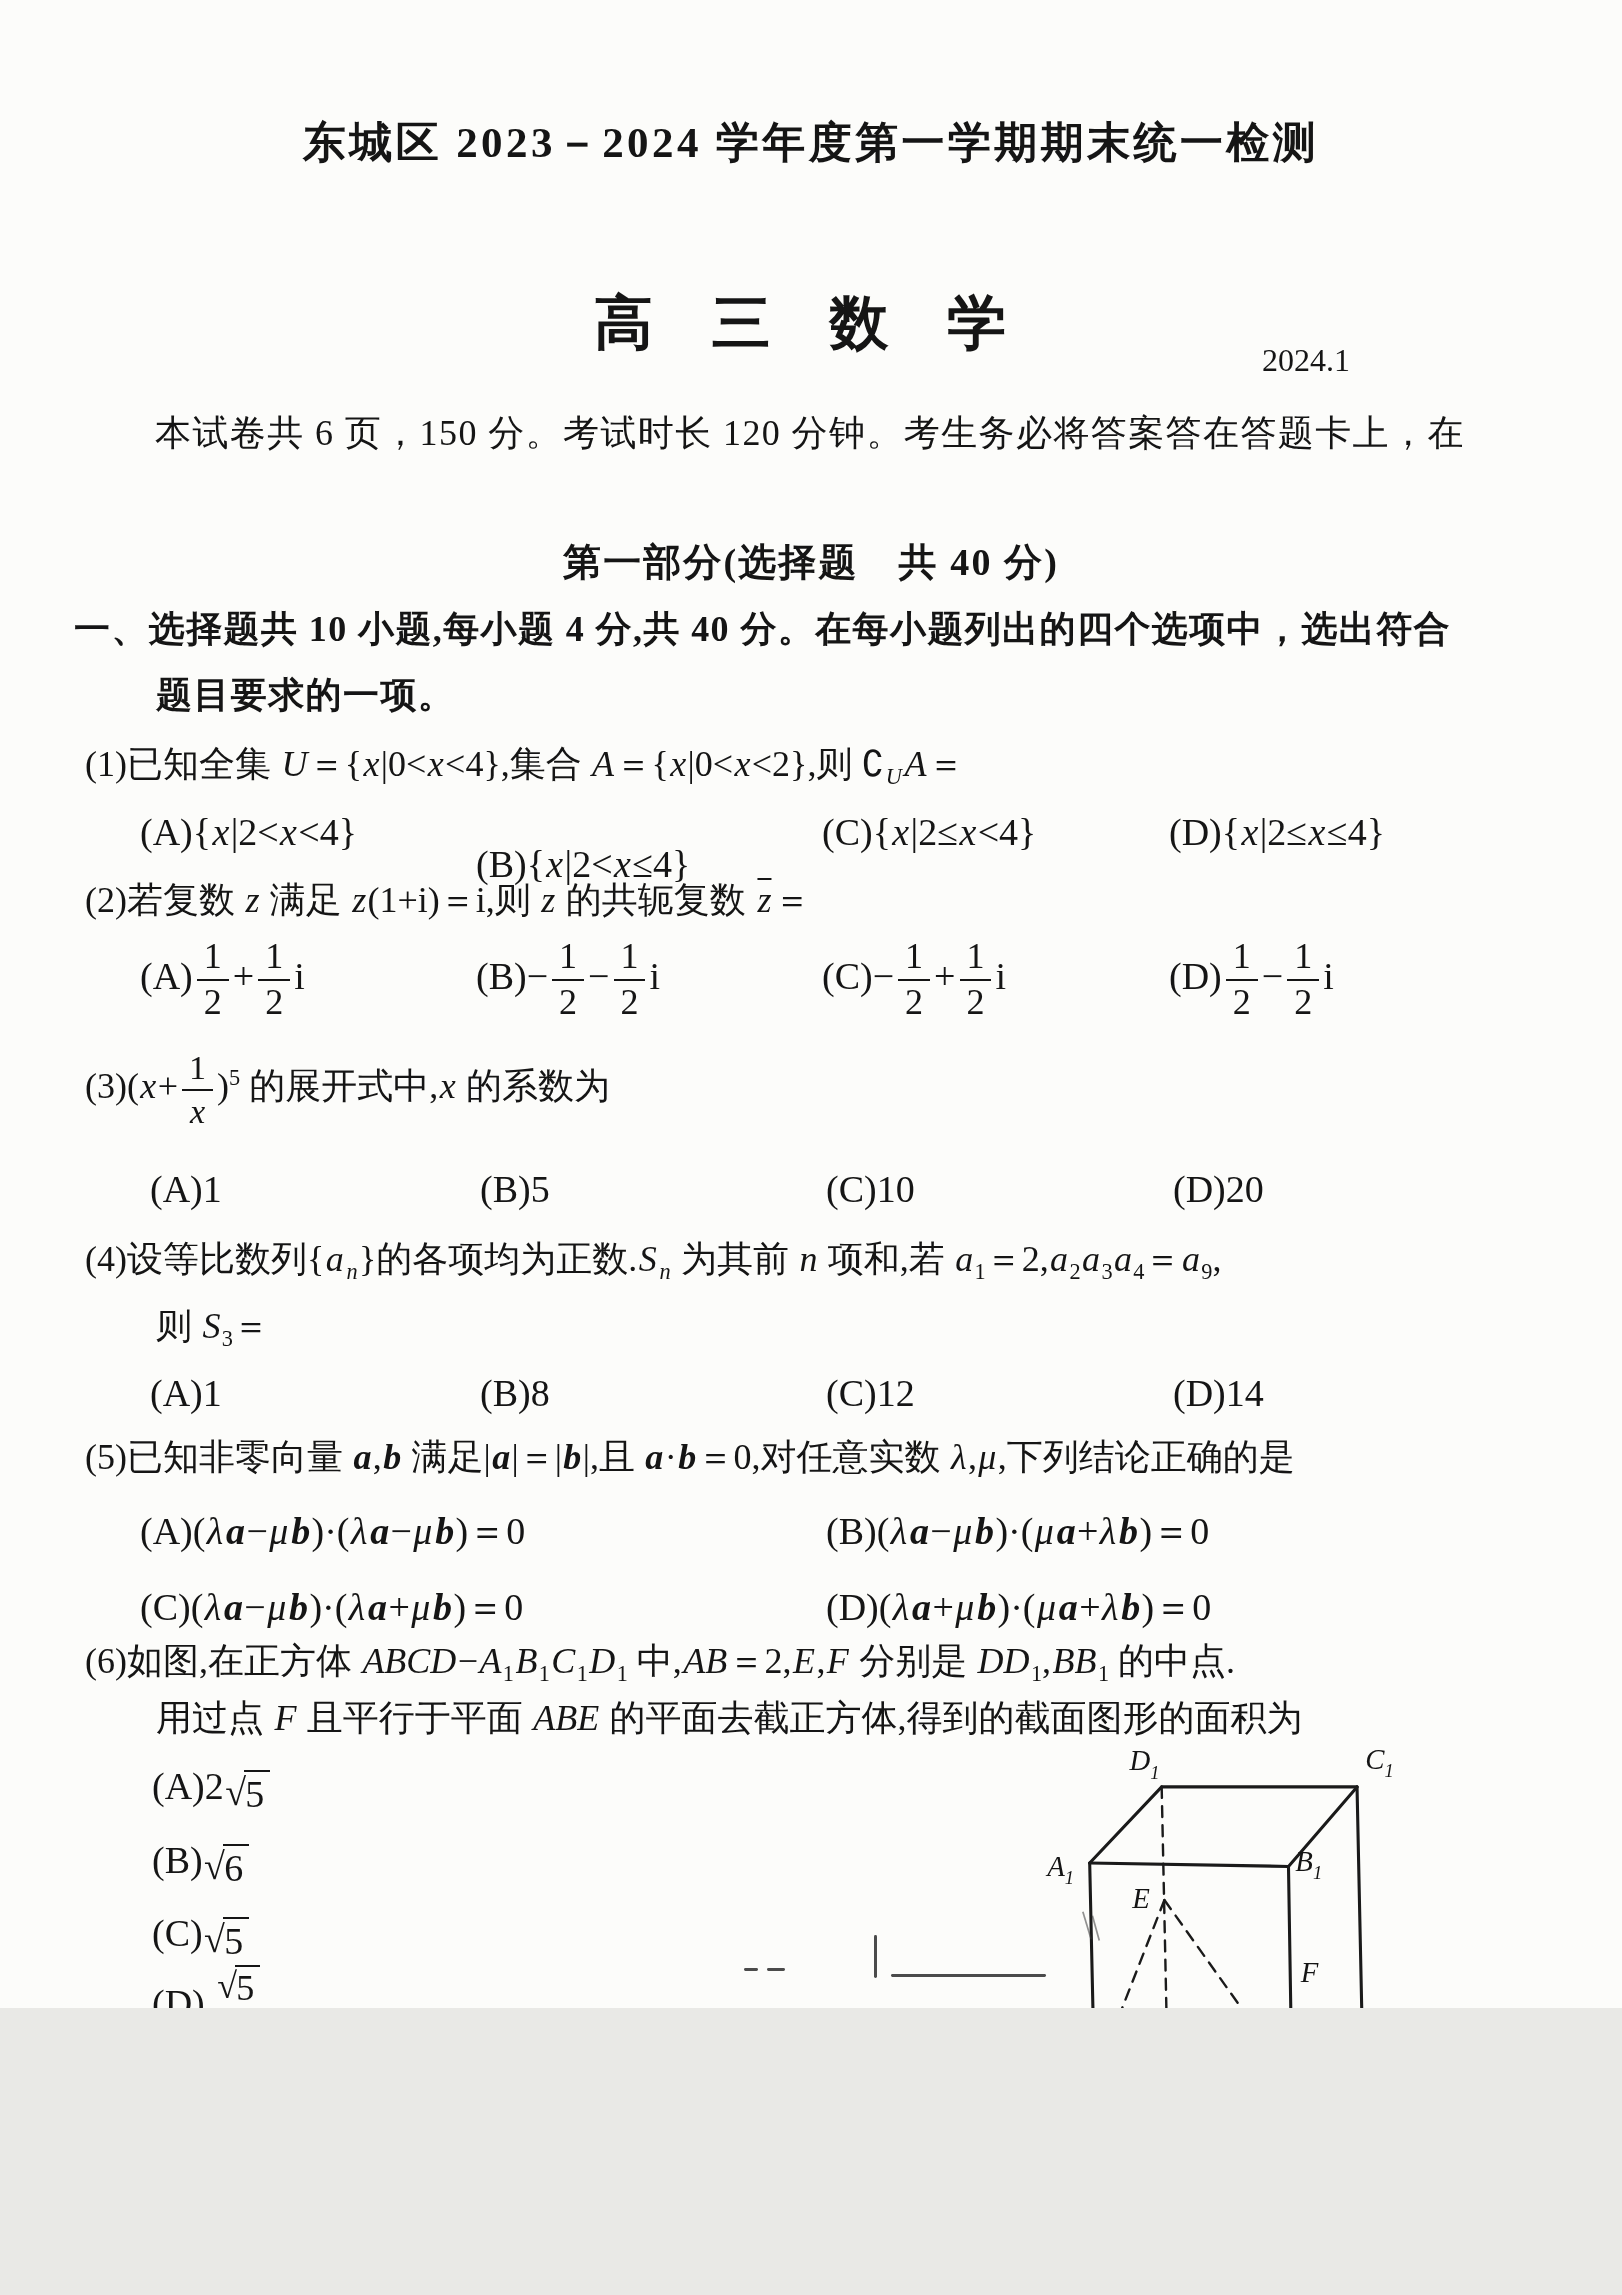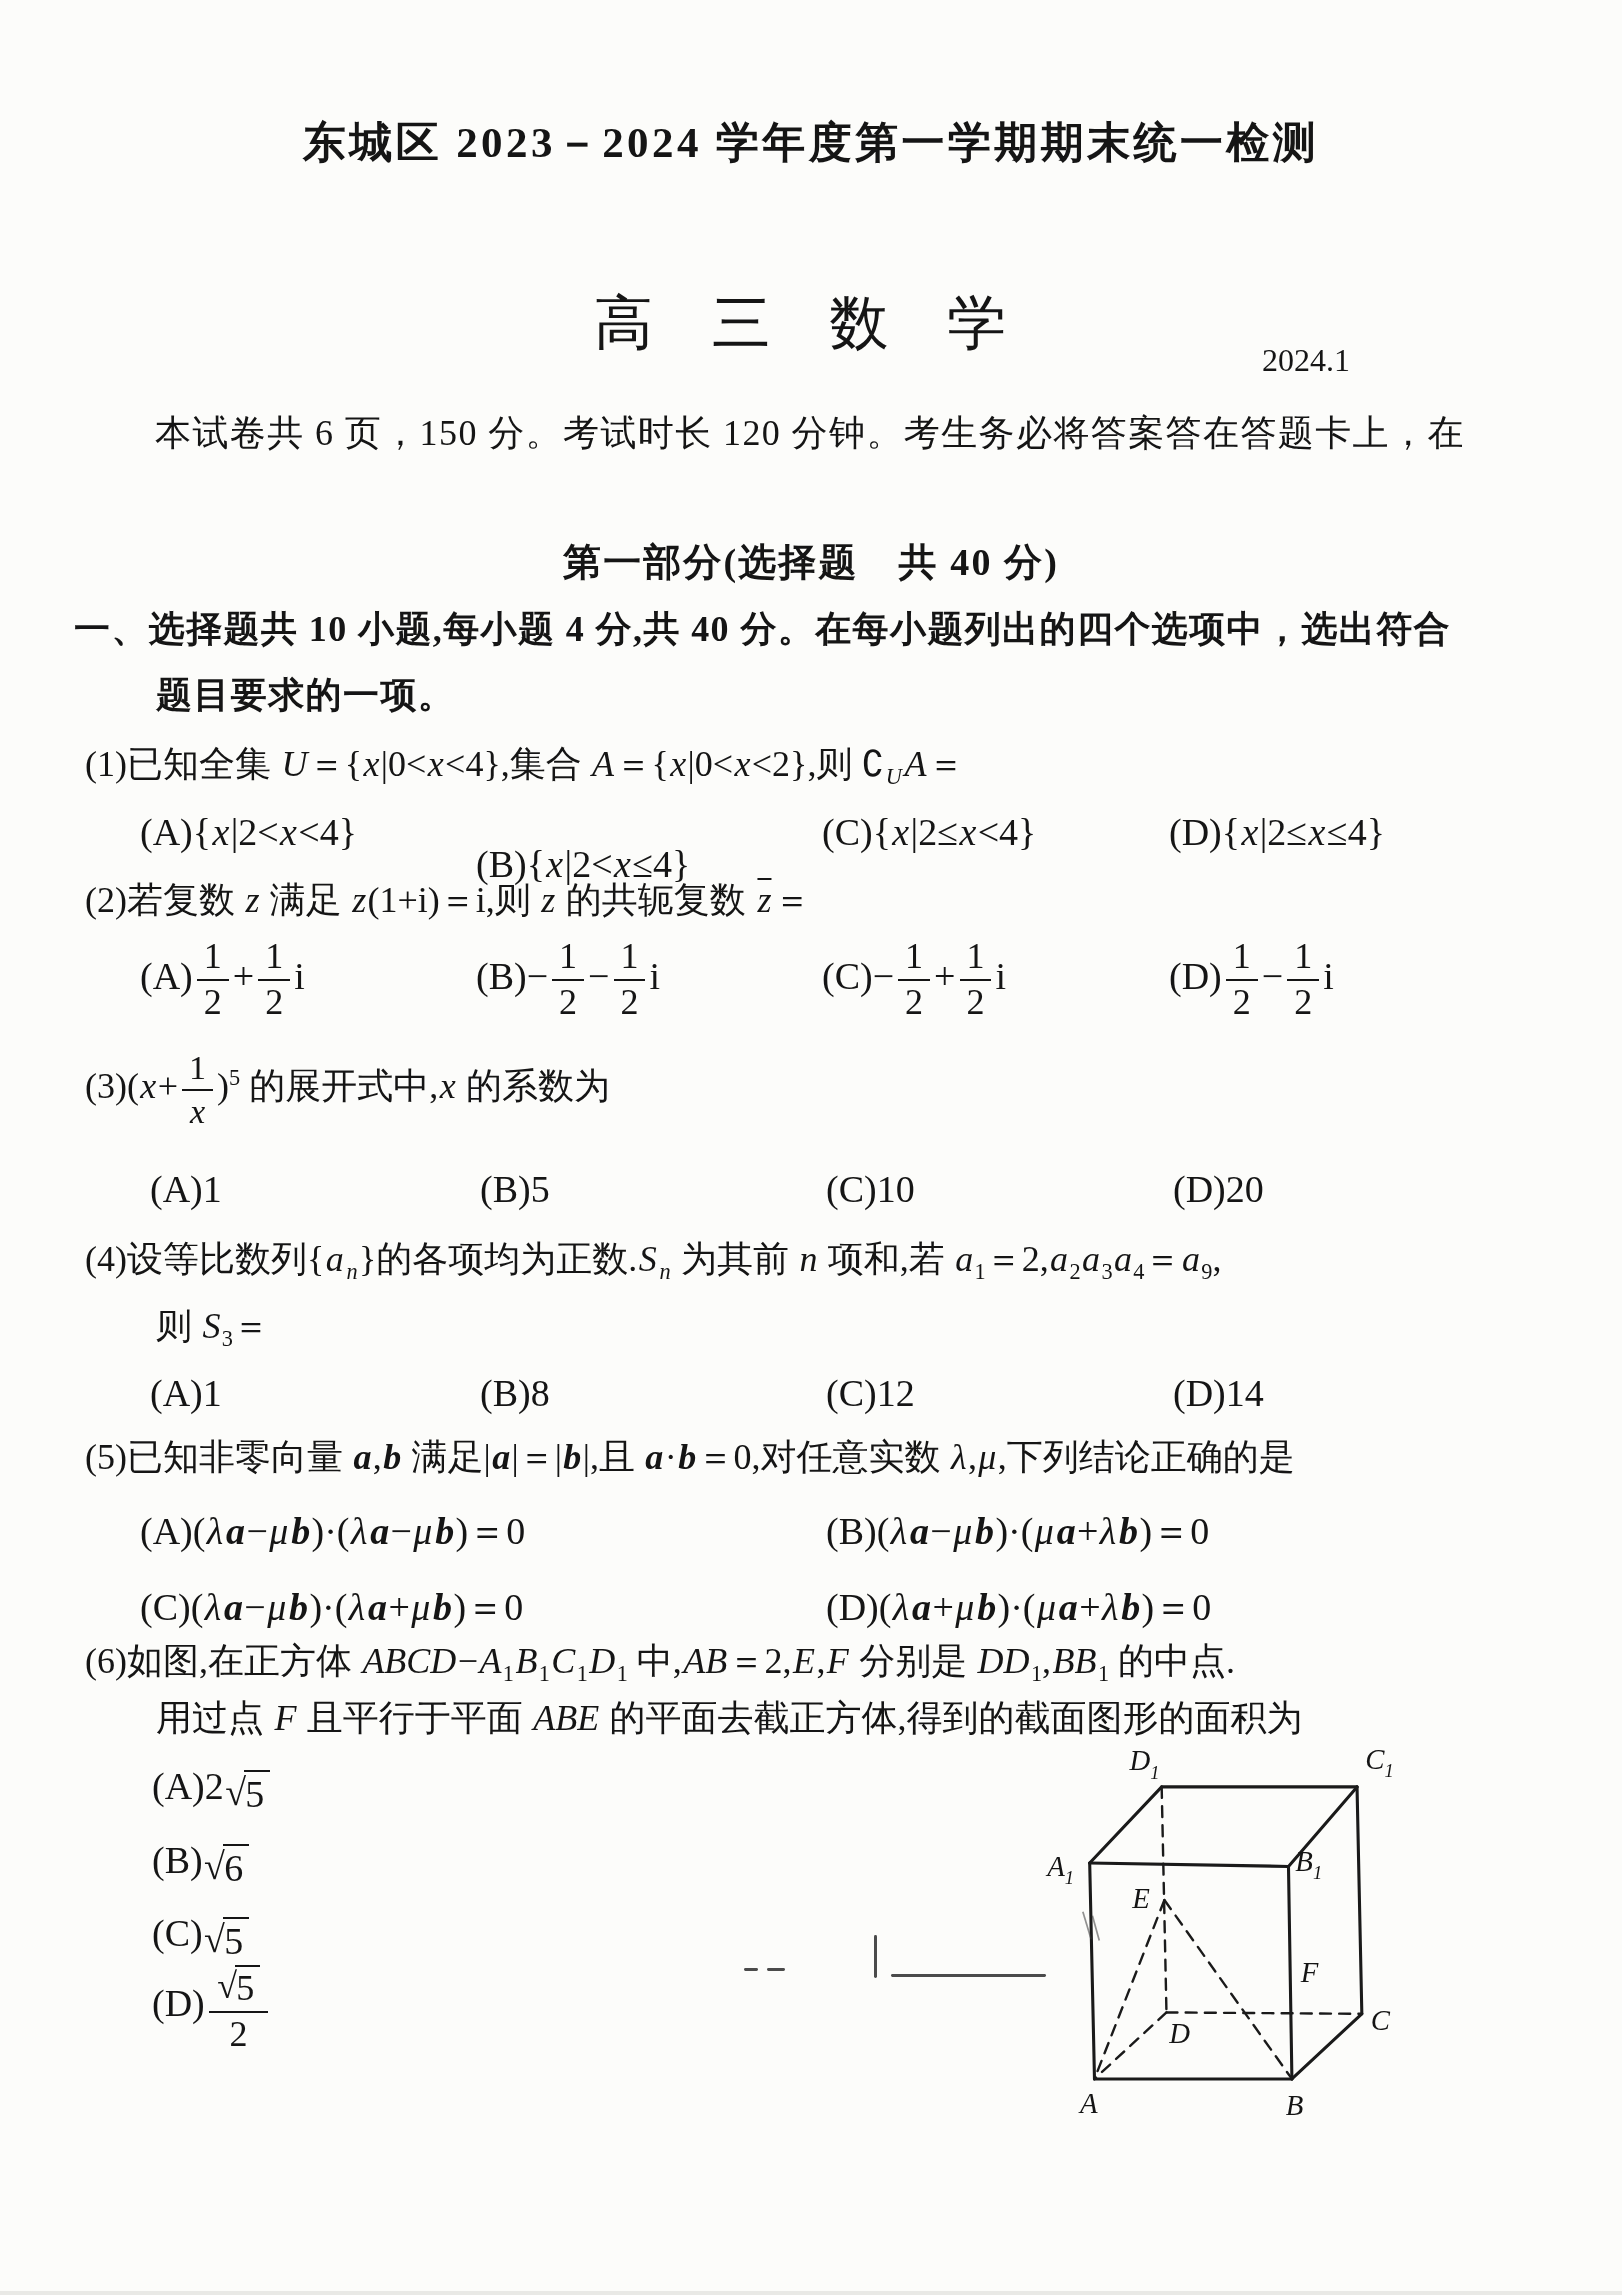--- a/index.html
+++ b/index.html
@@ -1,21 +1,21 @@
 <!DOCTYPE html>
 <html style="font-size:11px"><head>
 <meta charset="utf-8">
 <style>
   html,body{margin:0;padding:0;background:#e9e9e6;}
-  #page{position:relative;width:1622px;height:2291px;background:#fcfcfa;color:#151515;
+  #page{position:relative;width:1622px;height:2008px;background:#fcfcfa;color:#151515;
         font-family:"Liberation Serif","DejaVu Serif",serif;overflow:hidden;}
   .abs{position:absolute;}
   .c{left:0;width:100%;text-align:center;}
   .hdr{font-size:43px;font-weight:700;letter-spacing:3.4px;}
-  .title{font-size:59px;font-weight:400;letter-spacing:22px;}
+  .title{font-size:59px;font-weight:700;letter-spacing:22px;}
   .date{font-size:32px;}
   .body1{font-size:36px;letter-spacing:1.4px;}
   .bold{font-weight:700;}
   .part{font-size:38px;font-weight:700;letter-spacing:2.1px;}
   .q{font-size:36px;white-space:nowrap;}
   .opt{font-size:38px;white-space:nowrap;}
   .foot{font-size:30px;letter-spacing:1.4px;}
   .mtxt{}
   .sym{font-family:"DejaVu Sans","DejaVu Serif",sans-serif;}
   .var{font-style:italic;padding:0 1.4px;}

